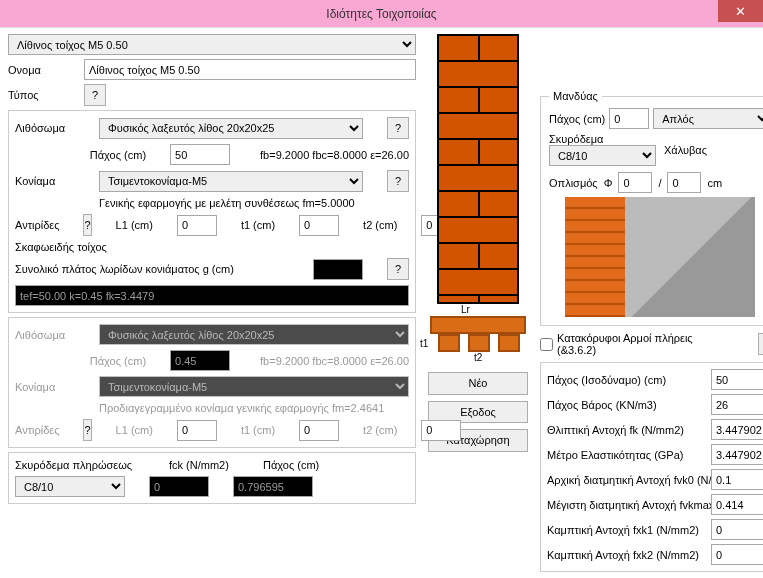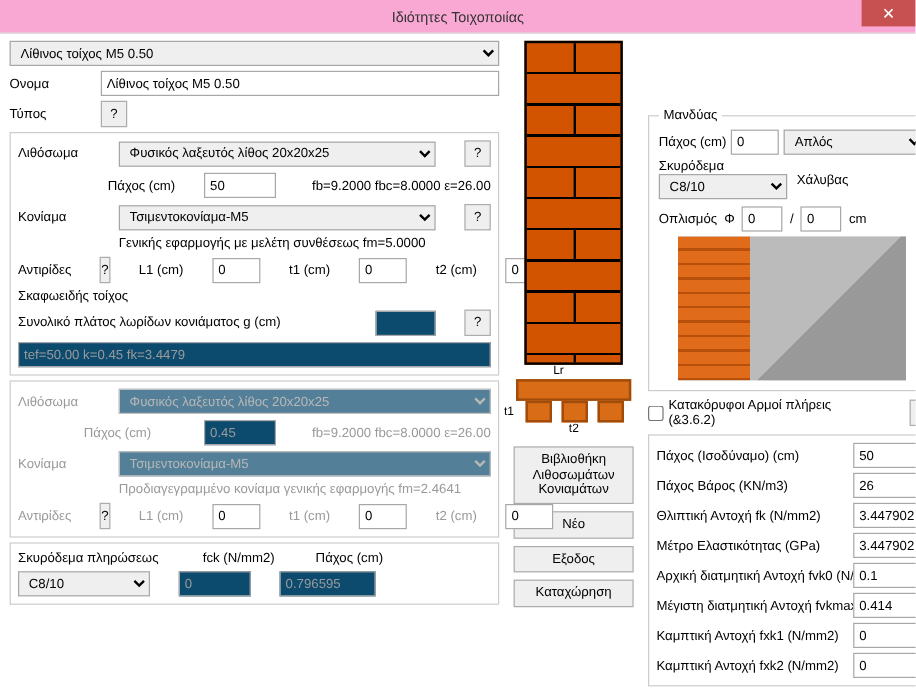--- a/index.html
+++ b/index.html
@@ -41,21 +41,21 @@
 .right-col { flex: 1; display: flex; flex-direction: column; gap: 6px; justify-content: flex-end; }
 
 select, input[type="text"] {
   font-family: inherit; font-size: 11px;
   border: 1px solid #a7a7a7;
   background: #fff;
   padding: 2px 4px;
   height: 21px;
 }
 select { background: #efefef; }
-input[disabled], select[disabled] { background: #0c4a6e; color: #9a9a9a; }
+input[disabled], select[disabled] { background: #000000; color: #9a9a9a; }
 
 .row { display: flex; align-items: center; gap: 24px; }
 .lbl { white-space: nowrap; }
 .group {
   border: 1px solid #ccc;
   padding: 6px;
   display: flex; flex-direction: column; gap: 5px;
   position: relative;
 }
 .btn {
@@ -195,21 +195,21 @@
     </div>
 
     <div class="group gray-txt">
       <div class="row">
         <span class="lbl" style="width:60px">Λιθόσωμα</span>
         <select style="flex:1" disabled=""><option>Φυσικός λαξευτός λίθος 20x20x25</option></select>
       </div>
       <div class="row">
         <span style="width:60px"></span>
         <span class="lbl">Πάχος (cm)</span>
-        <input type="text" style="width: 60px; margin-left: 20px;" disabled="" value="0.45">
+        <input type="text" style="width: 60px;" disabled="" value="0.45">
         <span class="lbl" style="margin-left:6px">fb=9.2000 fbc=8.0000 ε=26.00</span>
       </div>
       <div class="row">
         <span class="lbl" style="width:60px">Κονίαμα</span>
         <select style="flex:1" disabled=""><option>Τσιμεντοκονίαμα-M5</option></select>
       </div>
       <div class="row">
           <span style="width:60px"></span>
           <span class="lbl">Προδιαγεγραμμένο κονίαμα γενικής εφαρμογής fm=2.4641</span>
         </div>
@@ -244,21 +244,20 @@
     <div class="diag">
       <div class="bar"></div>
         <div class="leg l1"></div>
         <div class="leg l2"></div>
         <div class="leg l3"></div>
       <span class="diag-lbl" style="top:-6px;left:37px">Lr</span>
       <span class="diag-lbl" style="top:28px;left:-4px">t1</span>
       <span class="diag-lbl" style="top:42px;left:50px">t2</span>
     </div>
     <div class="mid-buttons">
-      <button class="btn">Βιβλιοθήκη Λιθοσωμάτων Κονιαμάτων</button>
       <button class="btn">Νέο</button>
       <button class="btn">Εξοδος</button>
       <button class="btn">Καταχώρηση</button>
     </div>
   </div>
 
   <div class="right-col">
     <fieldset>
       <legend>Μανδύας</legend>
       <div class="row" style="gap:4px">

